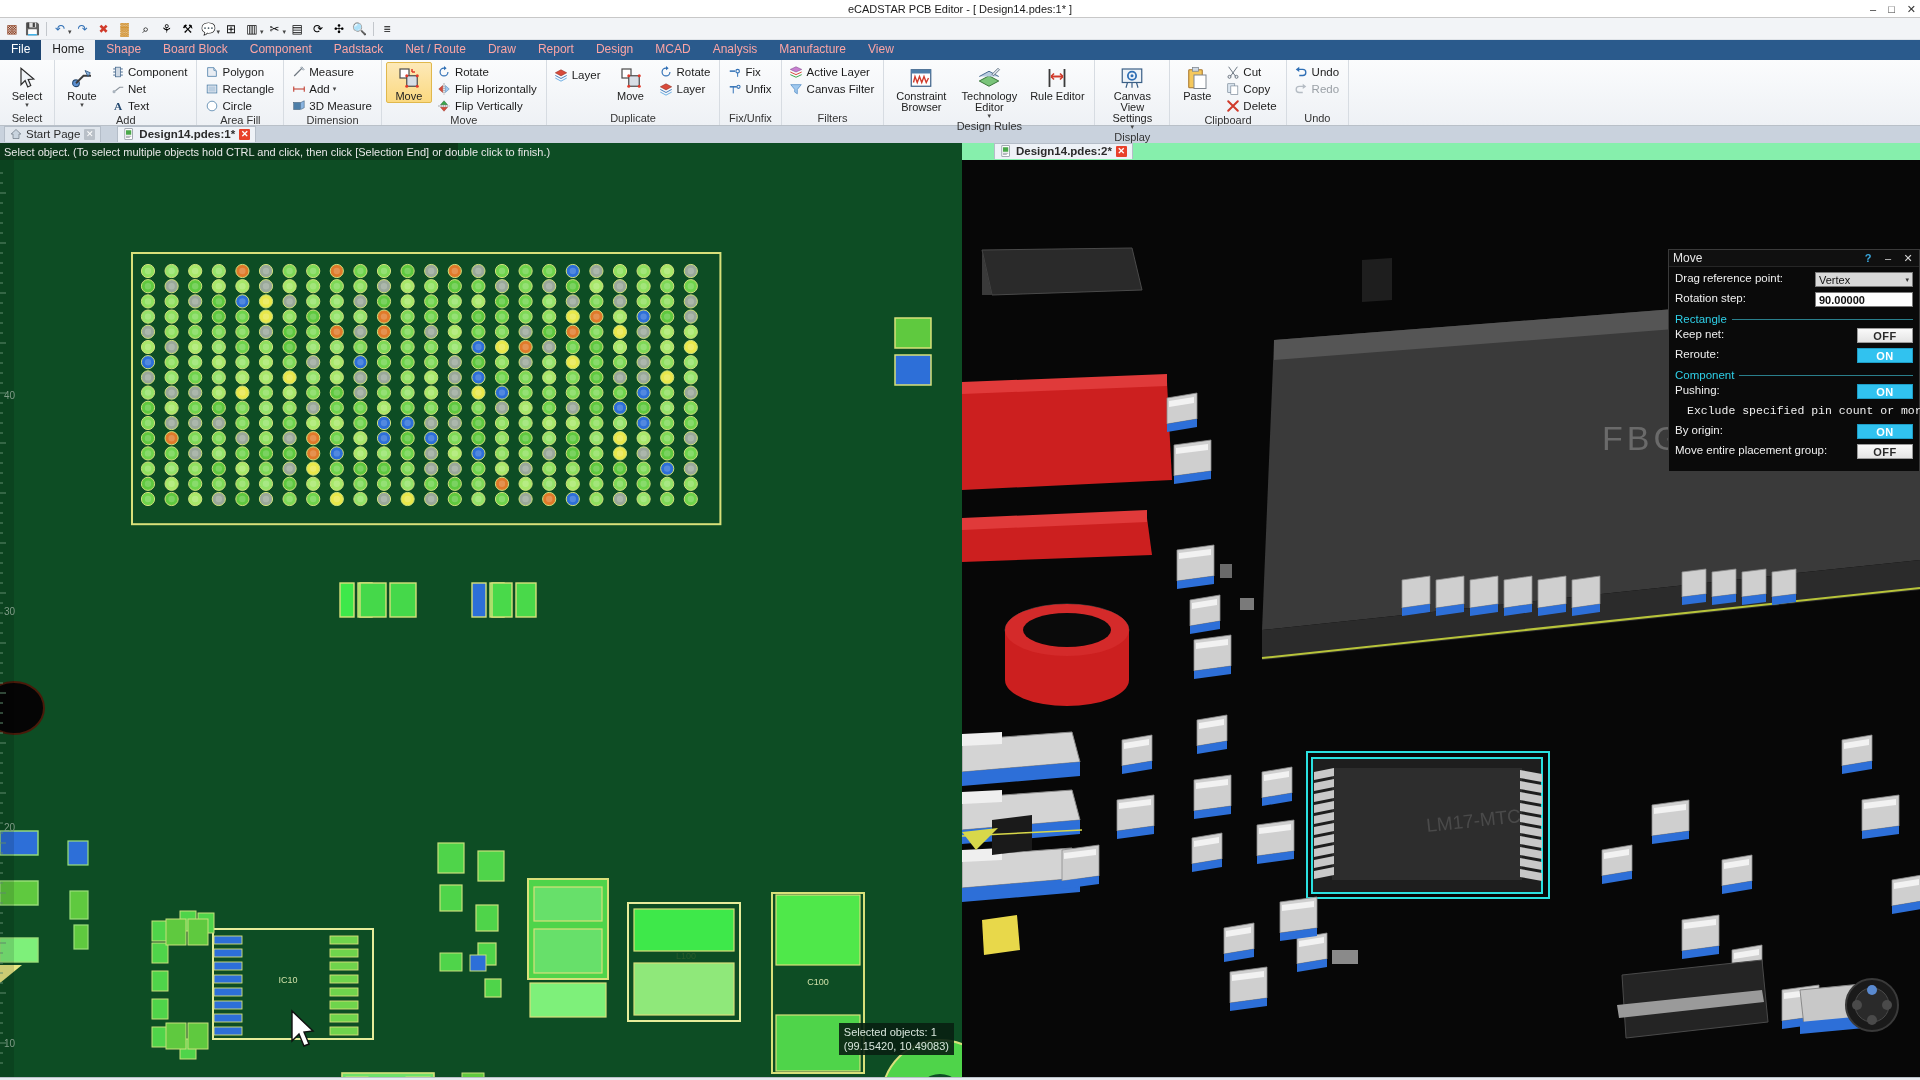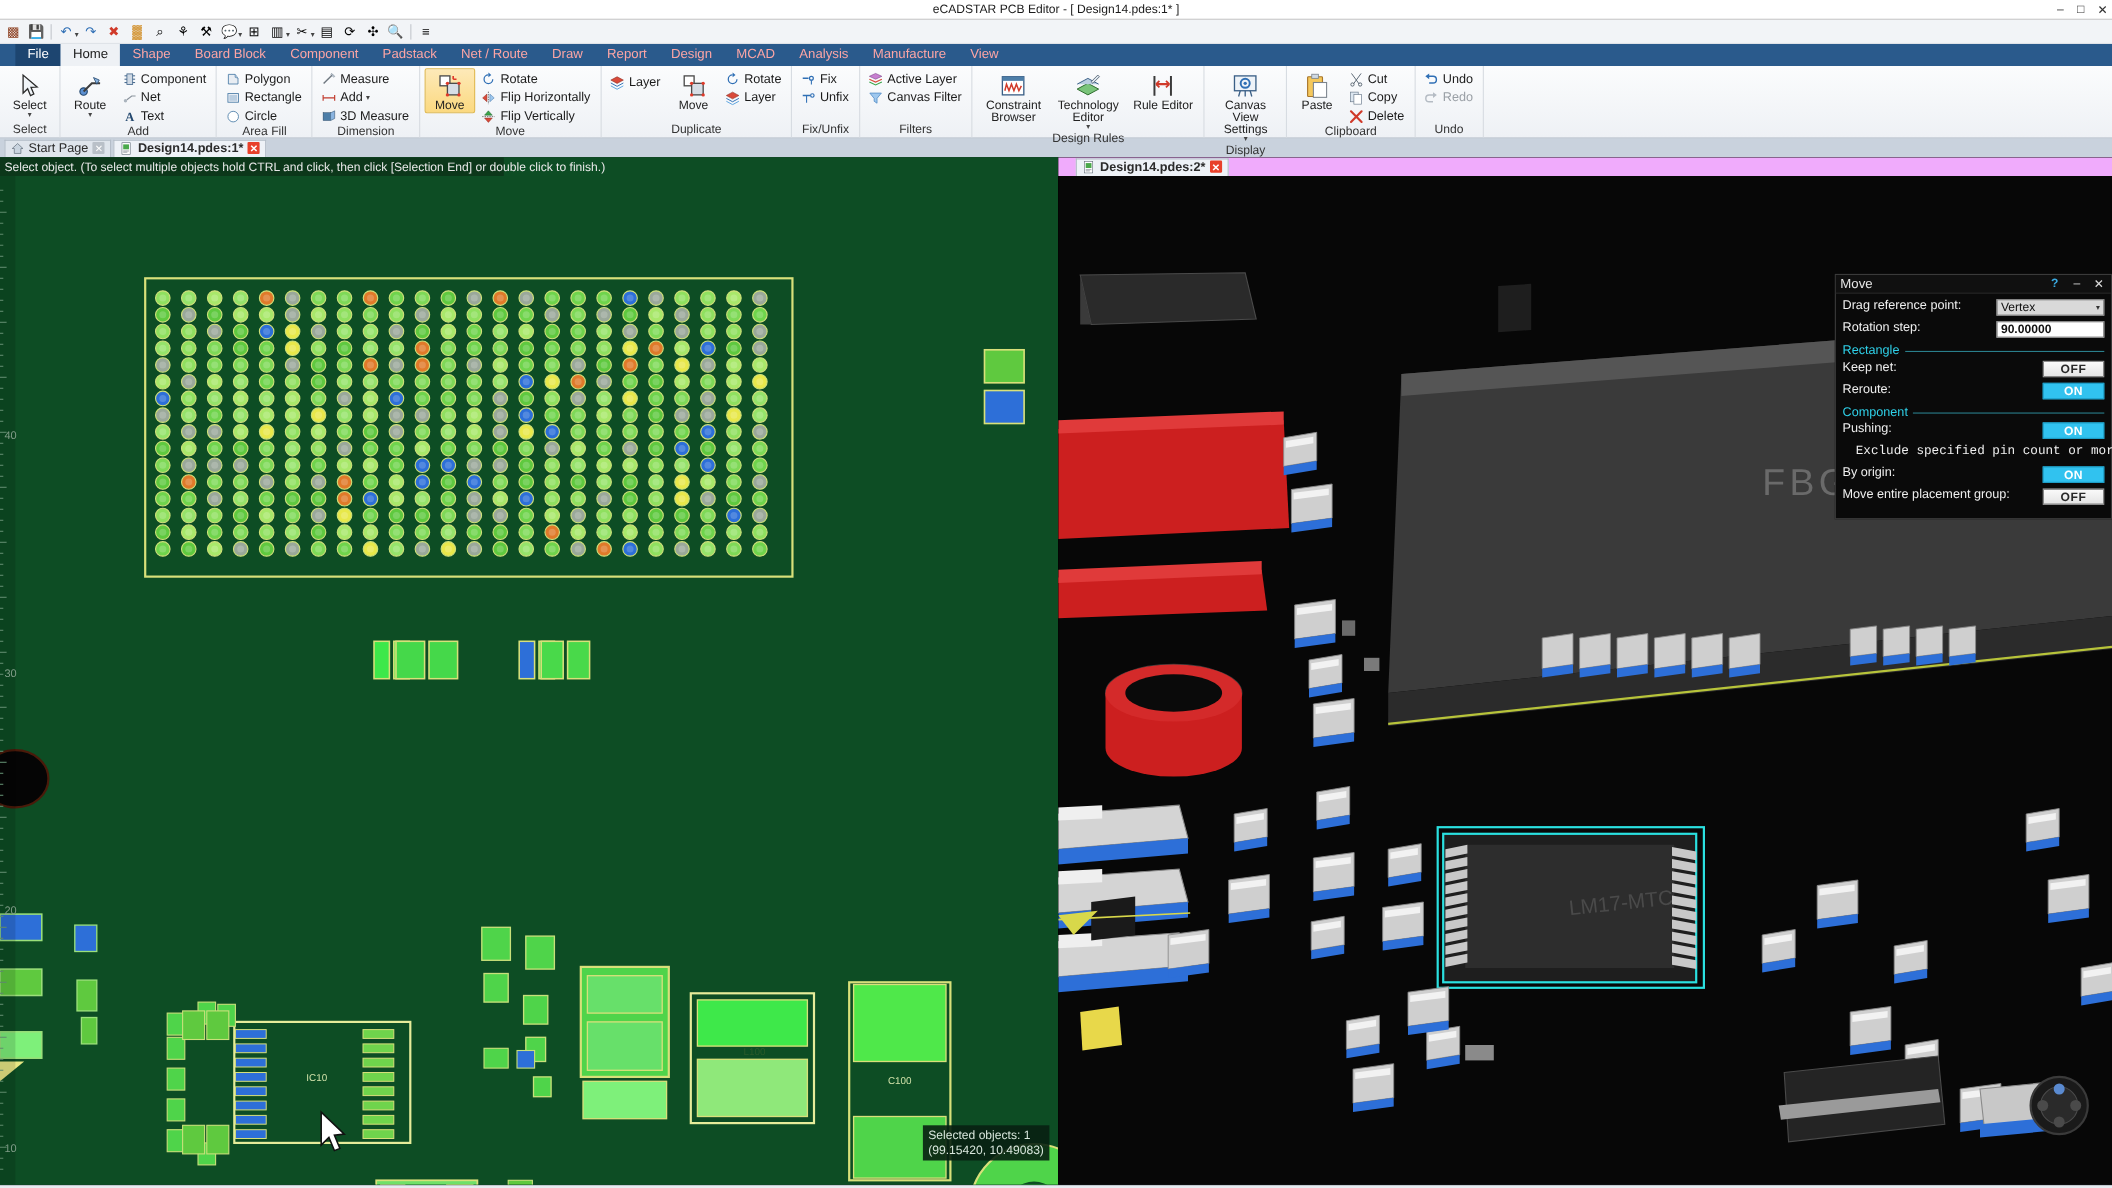--- a/index.html
+++ b/index.html
@@ -28,21 +28,21 @@
   }
   .qicon {
     width: 20px; height: 20px; display: flex; align-items: center; justify-content: center;
     font-size: 12px; line-height: 1; cursor: pointer;
   }
   .qsep { width: 1px; height: 14px; background: #c3c7cc; margin: 0 2px; }
   .qcaret { font-size: 7px; color: #444; margin-left: -3px; align-self: flex-end; padding-bottom: 3px;}
 
   
   #ribbontabs {
-    height: 20px; background: #2a5a8c; display: flex; align-items: flex-end; padding-left: 14px;
+    height: 20px; background: #2a5a8c; display: flex; align-items: flex-end;
   }
   .rtab {
     padding: 2px 11px 3px 11px; font-size: 12px; color: #fca5a5; cursor: pointer; line-height: 15px;
   }
   .rtab.file { background: #1d4570; color:#fff; font-weight: normal; }
   .rtab.active { background: #eef1f5; color: #1b1b1b; }
 
   
   #ribbon {
     height: 66px; background: linear-gradient(#fbfcfd, #eef1f5);
@@ -66,21 +66,21 @@
   .smallbtn {
     display: flex; align-items: center; gap: 3px; padding: 1px 4px 1px 2px;
     font-size: 11.5px; color: #1b1b1b; cursor: pointer; border: 1px solid transparent; border-radius: 2px;
     white-space: nowrap; height: 17px;
   }
   .smallbtn .sico { width: 15px; height: 14px; display: flex; align-items:center; justify-content:center; }
   .smallbtn .scaret { font-size: 7px; color: #444; }
   .disabled { color: #9aa0a6 !important; }
 
   
-  #doctabs { height: 17px; background: #c9d2dd; display: flex; align-items: center; padding-left: 4px; gap: 2px; }
+  #doctabs { height: 17px; background: #c9d2dd; display: flex; align-items: flex-start; padding-left: 4px; gap: 16px; }
   .dtab { display: flex; align-items: center; gap: 4px; padding: 1px 5px 2px 5px; font-size: 11.5px;
           background: #dfe5ec; color: #2b2b2b; border: 1px solid #b4bdc8; border-bottom: none; cursor: pointer; }
   .dtab.active { background: #eef2f7; font-weight: bold; }
   .dtab .closex { width: 11px; height: 11px; background: #e8402a; color: #fff; font-size: 9px;
                   display: flex; align-items: center; justify-content: center; border-radius: 1px; }
   .dtab .closex.grey { background: #b9c0c8; color: #fff; }
   .dtab .dicon { width: 12px; height: 12px; display:flex; align-items:center; justify-content:center; }
 
   
   #workspace { position: relative; height: 934px; display: flex; background: #000; }
@@ -1569,21 +1569,21 @@
         <path d="M292 868 L292 898 L299 891 L304 903 L309 901 L304 889 L313 888 Z" fill="#ffffff" stroke="#111" stroke-width="1.4"></path>
       </svg>
     <div id="msgbar">Select object. (To select multiple objects hold CTRL and click, then click [Selection End] or double click to finish.)</div>
     <div id="seltip">
       <div>Selected objects: 1</div>
       <div>(99.15420, 10.49083)</div>
     </div>
   </div>
 
   <div id="pane3d">
-    <div id="tabs3d" style="position:absolute;left:0;top:0;height:17px;width:100%;background:#f0abfc;display:flex;align-items:center;padding-left:16px;gap:2px;z-index:30">
+    <div id="tabs3d" style="position:absolute;left:0;top:0;height:17px;width:100%;background:#86efac;display:flex;align-items:flex-start;padding-left:32px;gap:2px;z-index:30">
         <div class="dtab active">
           <span class="dicon">
             <svg width="12" height="12" viewBox="0 0 32 32">
               <rect x="5" y="2" width="20" height="28" fill="#ffffff" stroke="#5a6672" stroke-width="1.4"></rect>
               <rect x="8" y="6" width="14" height="12" fill="#4aa84a"></rect>
               <path d="M8 22 H22 M8 25 H18" stroke="#5a6672" stroke-width="1.4"></path>
             </svg>
           </span>
           <span>Design14.pdes:2*</span>
           <span class="closex">✕</span>

